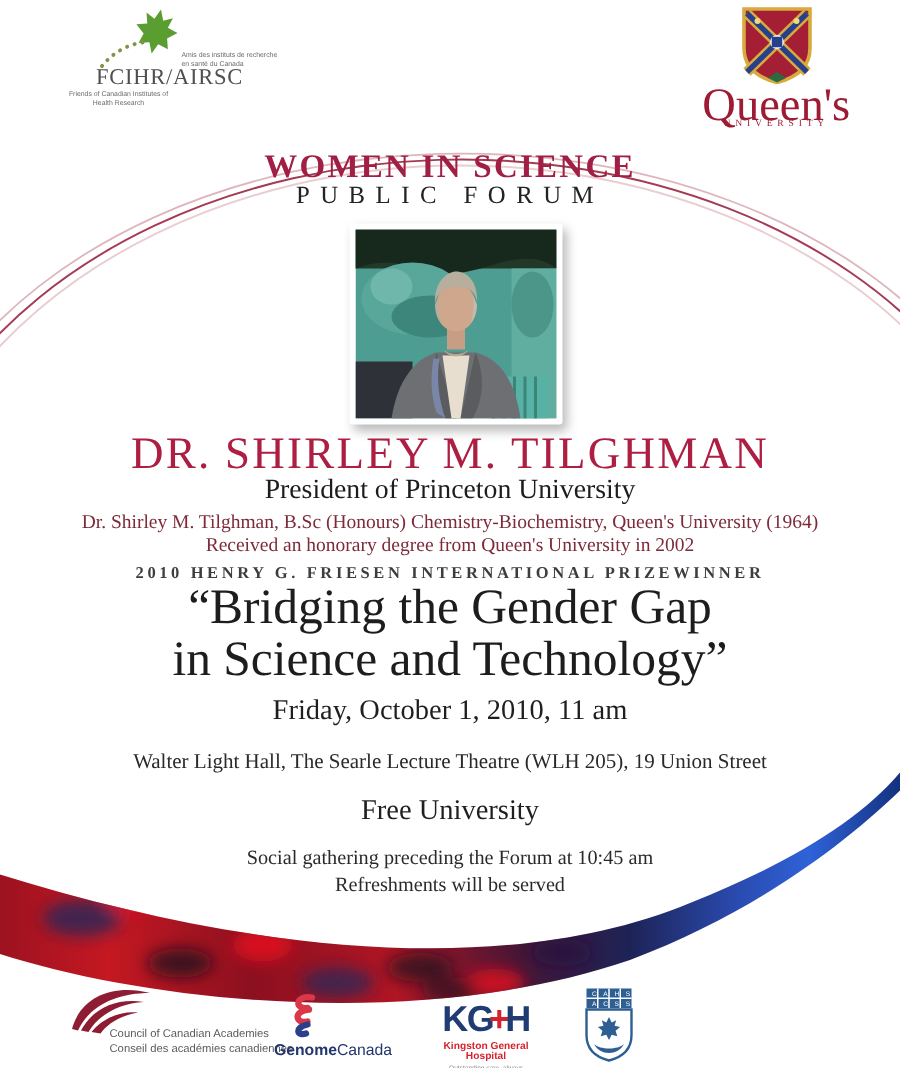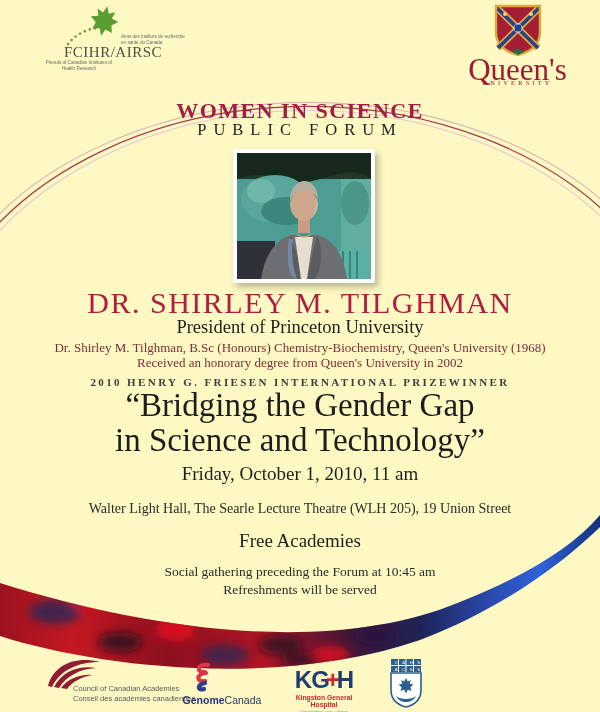--- a/index.html
+++ b/index.html
@@ -1,18 +1,18 @@
 <!DOCTYPE html>
 <html><head>
 <meta charset="utf-8">
 <style>
   html,body{margin:0;padding:0;background:#e9e9e9;}
   #poster{
     position:relative;width:600px;height:712px;margin:0 auto;
-    background:#fef9c3;overflow:hidden;
+    background:#ffffff;overflow:hidden;
     font-family:"Liberation Serif",serif;color:#1d1d1d;
   }
   .abs{position:absolute;}
   .ctr{left:0;right:0;text-align:center;}
   .fcihr-acronym{left:58px;top:44px;width:110px;font-size:15px;color:#4f4f4f;letter-spacing:.5px;text-align:center;}
   .fcihr-fr{left:121px;top:34px;width:68px;font-family:"Liberation Sans",sans-serif;font-size:4.6px;color:#6a6a6a;line-height:1.25;}
   .fcihr-en{left:40px;top:60px;width:78px;font-family:"Liberation Sans",sans-serif;font-size:4.6px;color:#6a6a6a;line-height:1.25;text-align:center;}
   .queens-word{left:455px;top:52px;width:125px;text-align:center;font-size:31px;color:#9e1c33;letter-spacing:0;}
   .queens-sub{left:455px;top:79px;width:125px;text-align:center;font-size:6.4px;color:#9e1c33;letter-spacing:3.2px;}
 
@@ -152,29 +152,29 @@
       <ellipse cx="67" cy="52" rx="13.5" ry="16" fill="#cfa78d"></ellipse>
       <path d="M53 50 C52 34 62 28 67 28 C74 28 82 34 81 50 C81 42 76 38 67 38 C60 38 54 42 53 50 Z" fill="#b8ae9e"></path>
       <path d="M53 50 C53 56 55 60 57 62 C55 54 55 48 56 44 Z" fill="#b8ae9e"></path>
       <path d="M81 50 C81 56 79 60 77 62 C79 54 79 48 78 44 Z" fill="#c4bbab"></path>
       <path d="M59 80 C62 84 72 84 75 80 C73 86 61 86 59 80 Z" fill="#b9a98c"></path>
     </svg>
   </div>
 
   <div class="abs ctr t-name">DR. SHIRLEY M. TILGHMAN</div>
   <div class="abs ctr t-role">President of Princeton University</div>
-  <div class="abs ctr t-bio1">Dr. Shirley M. Tilghman, B.Sc (Honours) Chemistry-Biochemistry, Queen's University (1968)</div>
+  <div class="abs ctr t-bio1">Dr. Shirley M. Tilghman, B.Sc (Honours) Chemistry-Biochemistry, Queen's University (1964)</div>
   <div class="abs ctr t-bio2">Received an honorary degree from Queen's University in 2002</div>
 
   <div class="abs ctr t-award">2010 HENRY G. FRIESEN INTERNATIONAL PRIZEWINNER</div>
   <div class="abs ctr t-talk1">“Bridging the Gender Gap</div>
   <div class="abs ctr t-talk2">in Science and Technology”</div>
   <div class="abs ctr t-date">Friday, October 1, 2010, 11 am</div>
   <div class="abs ctr t-venue">Walter Light Hall, The Searle Lecture Theatre (WLH 205), 19 Union Street</div>
-  <div class="abs ctr t-free">Free Academies</div>
+  <div class="abs ctr t-free">Free University</div>
   <div class="abs ctr t-social">Social gathering preceding the Forum at 10:45 am</div>
   <div class="abs ctr t-refresh">Refreshments will be served</div>
 
   <svg class="abs" style="left:46px;top:656px" width="58" height="34" viewBox="0 0 58 34">
     <path d="M2 30 C8 8 30 0 54 6 C32 6 14 14 6 31 Z" fill="#8e1c33"></path>
     <path d="M8 31 C16 16 32 9 50 12 C34 13 20 20 13 32 Z" fill="#8e1c33"></path>
     <path d="M15 32 C22 23 34 18 46 19 C35 21 26 26 21 33 Z" fill="#8e1c33"></path>
   </svg>
   <div class="abs spon-text cca-text">
     <div>Council of Canadian Academies</div>

